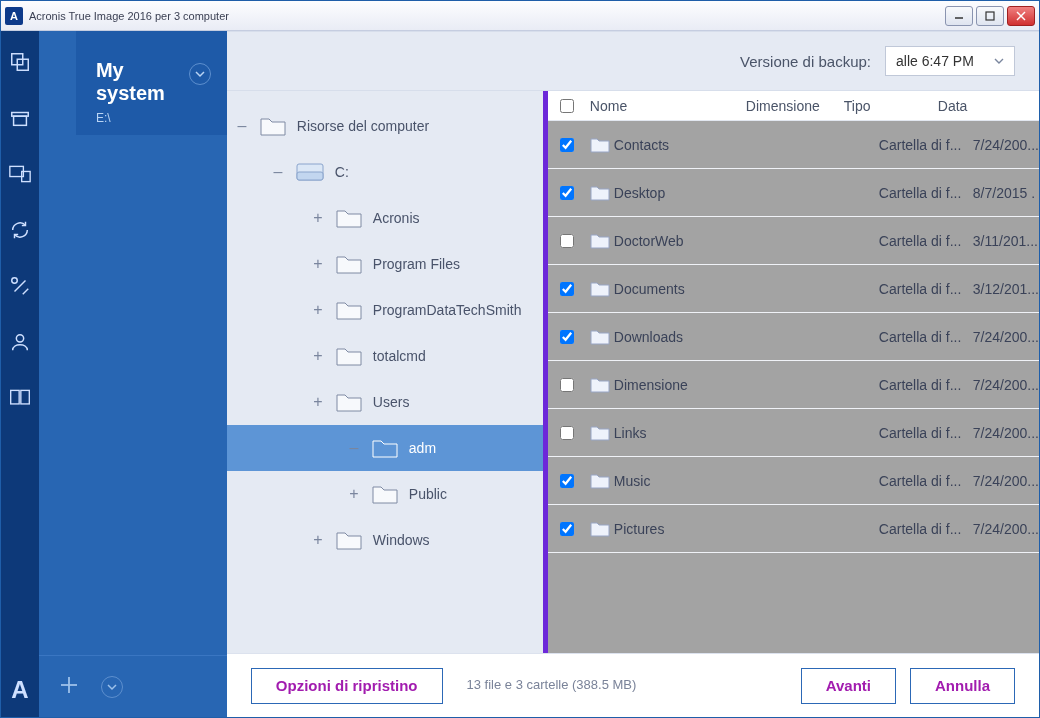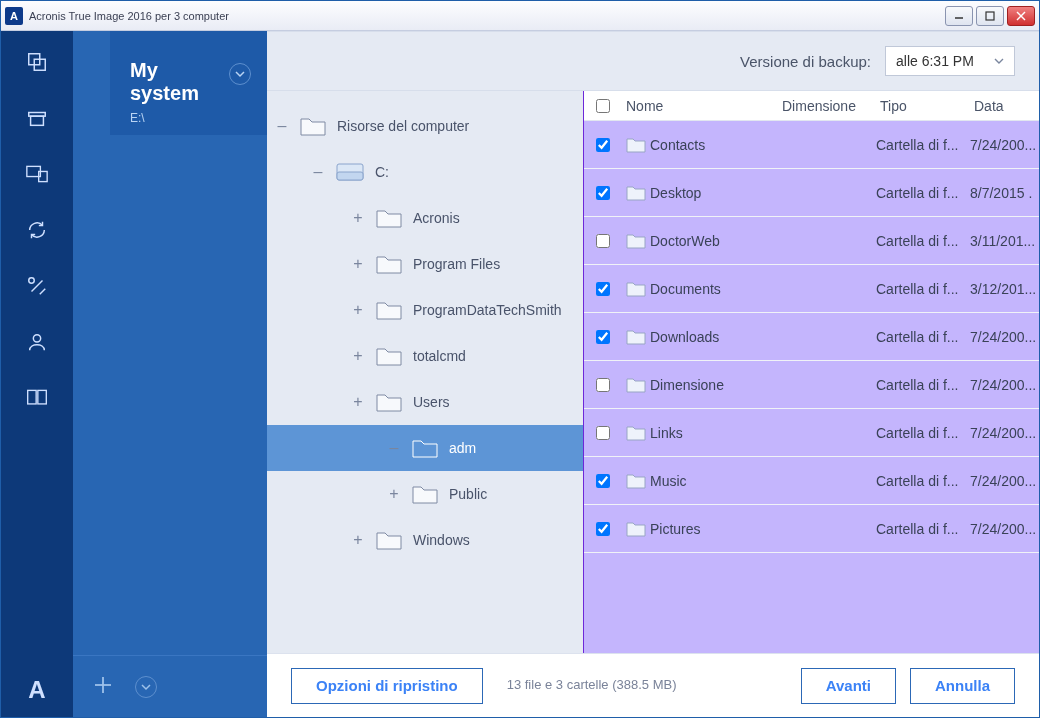--- a/index.html
+++ b/index.html
@@ -45,40 +45,40 @@
   .tree { width:316px; padding:12px 0; font-size:14px; color:#49536a; overflow:auto;}
   .tree-row { display:flex; align-items:center; height:46px; padding-left:8px; gap:10px; position:relative;}
   .tree-row .exp { width:14px; text-align:center; color:#7a869e; cursor:pointer; font-size:16px; line-height:1;}
   .tree-row.sel { background:#5d95d6; color:#fff;}
   .folder-ic { width:28px;height:22px; display:inline-block;}
   .folder-svg { stroke:#7e8aa3; fill:#f7f9fc; stroke-width:1;}
   .tree-row.sel .folder-svg { stroke:#fff; fill:none;}
   .drive-ic { width:30px;height:24px;}
   
   
-  .table-wrap { flex:1; background:#c4b5fd; border-left:1px solid #6d28d9; overflow:auto; position:relative;}
+  .table-wrap { flex:1; background:#a3a3a3; border-left:5px solid #6d28d9; overflow:auto; position:relative;}
   .thead { display:flex; height:30px; align-items:center; border-bottom:1px solid #e2e7f0; font-size:14px; color:#4a5468; position:sticky; top:0; background:#fff;}
   .thead .cb-col{width:38px;display:flex;justify-content:center;}
   .col-name{width:160px;padding-left:4px;}
   .col-size{width:98px;}
   .col-type{width:94px;}
   .col-date{flex:1;}
   .trow { display:flex; height:48px; align-items:center; border-bottom:1px solid #f0f2f7; font-size:14px; color:#3a4258;}
   .trow .cb-col{width:38px;display:flex;justify-content:center;}
   .trow .icon-col{width:28px;display:flex;align-items:center;justify-content:center;}
   .trow .name-cell{width:128px; white-space:nowrap; overflow:hidden; text-overflow:ellipsis;}
   .trow .size-cell{width:98px;}
-  .trow .type-cell{width:94px; white-space:nowrap; overflow:hidden; text-overflow:ellipsis;}
+  .trow .type-cell{width:94px; white-space:nowrap; overflow:hidden; text-overflow:ellipsis;margin-left:39px;}
   .trow .date-cell{flex:1; white-space:nowrap; overflow:hidden; text-overflow:ellipsis;}
   .fldr-mini svg{stroke:#98a5c4;fill:#eef2fb;stroke-width:1;}
   input[type=checkbox]{width:14px;height:14px;}
   
   
   .footer { height:64px; border-top:1px solid #dce2ee; display:flex; align-items:center; padding:0 24px; gap:24px; background:#fff;}
-  .btn { border:1px solid #2c68b6; color:#3b82f6; background:#fff; font-size:15px; height:36px; padding:8px 24px; display:flex;align-items:center; font-weight:600; cursor:pointer;}
+  .btn { border:1px solid #2c68b6; color:#a21caf; background:#fff; font-size:15px; height:36px; padding:8px 24px; display:flex;align-items:center; font-weight:600; cursor:pointer;}
   .summary { flex:1; font-size:13px; color:#7a8399; line-height:1.4;}
   .footer-actions{display:flex;gap:14px;}
 </style>
 </head>
 <body>
 
 <div class="titlebar">
   <div class="app-icon">A</div>
   <div class="title">Acronis True Image 2016 per 3 computer</div>
   <div class="win-btns">
@@ -175,21 +175,21 @@
             <polyline points="1,3 5,7 9,3" fill="none" stroke="#9dc1ea" stroke-width="1.5"></polyline>
           </svg>
         </div>
     </div>
   </div>
 
   <div class="content">
     <div class="version-bar">
       <label>Versione di backup:</label>
       <div class="version-sel">
-        <span>alle 6:31 PM</span>
+        <span>alle 6:47 PM</span>
         <svg width="10" height="10" viewBox="0 0 10 10">
             <polyline points="1,3 5,7 9,3" fill="none" stroke="#7a869e" stroke-width="1.4"></polyline>
           </svg>
       </div>
     </div>
 
     <div class="browser">
 
       <div class="tree">
         <div class="tree-row" style="padding-left:8px;">

